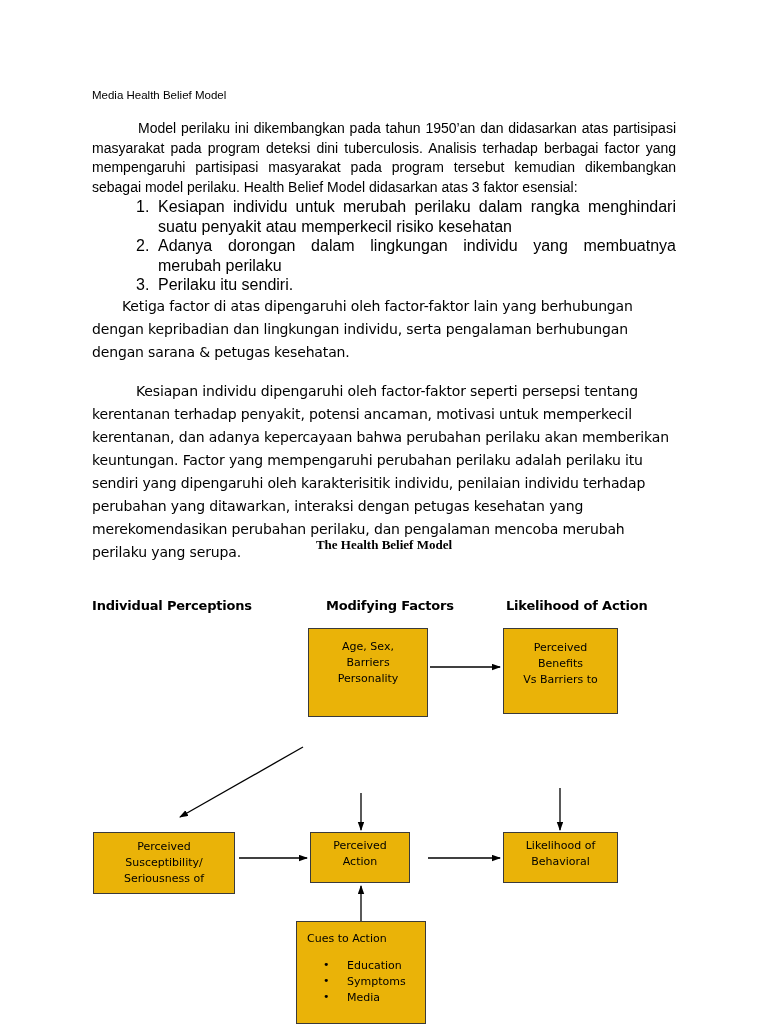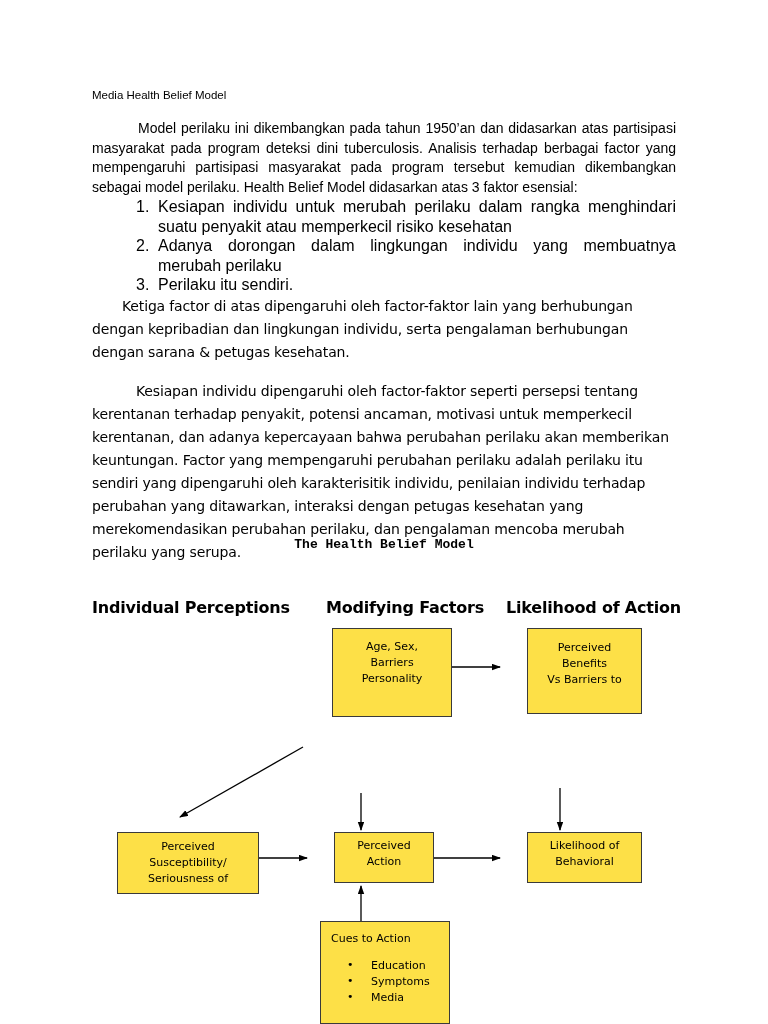--- a/index.html
+++ b/index.html
@@ -96,44 +96,43 @@
   .diagram > * { pointer-events: auto; }
 
   .diagram-title {
     position: absolute;
     left: 0;
     top: 537px;
     width: 768px;
     text-align: center;
     font-size: 13px;
     font-weight: bold;
-    font-family: Liberation Mono, monospace;
+    font-family: Liberation Serif, serif;
   }
   .col-head {
     position: absolute;
-    font-size: 16px;
+    font-size: 13px;
     font-weight: bold;
     font-family: "DejaVu Sans", sans-serif;
     letter-spacing: -0.2px;
     white-space: nowrap;
   }
   .ch-1 { left: 92px;  top: 598px; }
   .ch-2 { left: 326px; top: 598px; }
   .ch-3 { left: 506px; top: 598px; }
 
   .node {
     position: absolute;
     border: 1px solid #3a3a3a;
-    background: #fde047;
+    background: #eab308;
     box-sizing: border-box;
     overflow: hidden;
     font-size: 11px;
     font-family: "DejaVu Sans", sans-serif;
     line-height: 16px;
-    margin-left: 24px;
   }
   .node .ln {
     display: block;
     white-space: nowrap;
   }
   .node.centered { text-align: center; }
 
   
   #node-modifying {
     left: 308px; top: 628px; width: 120px; height: 89px;

